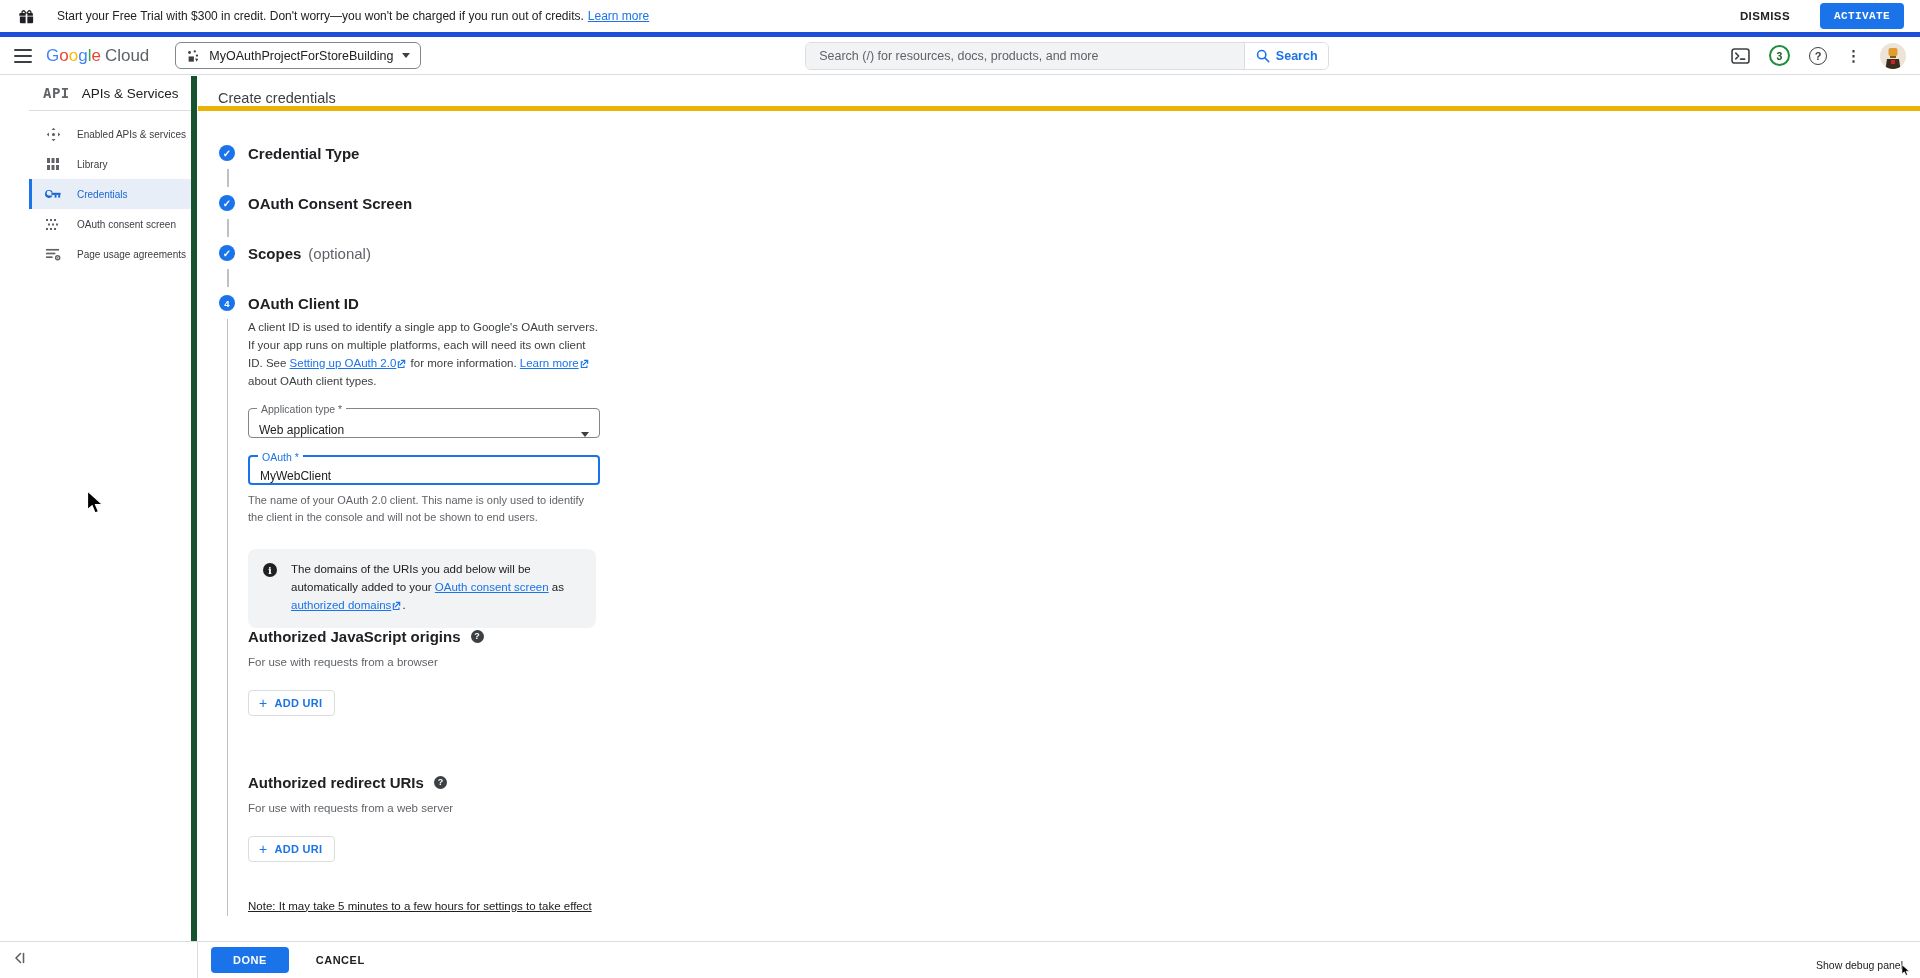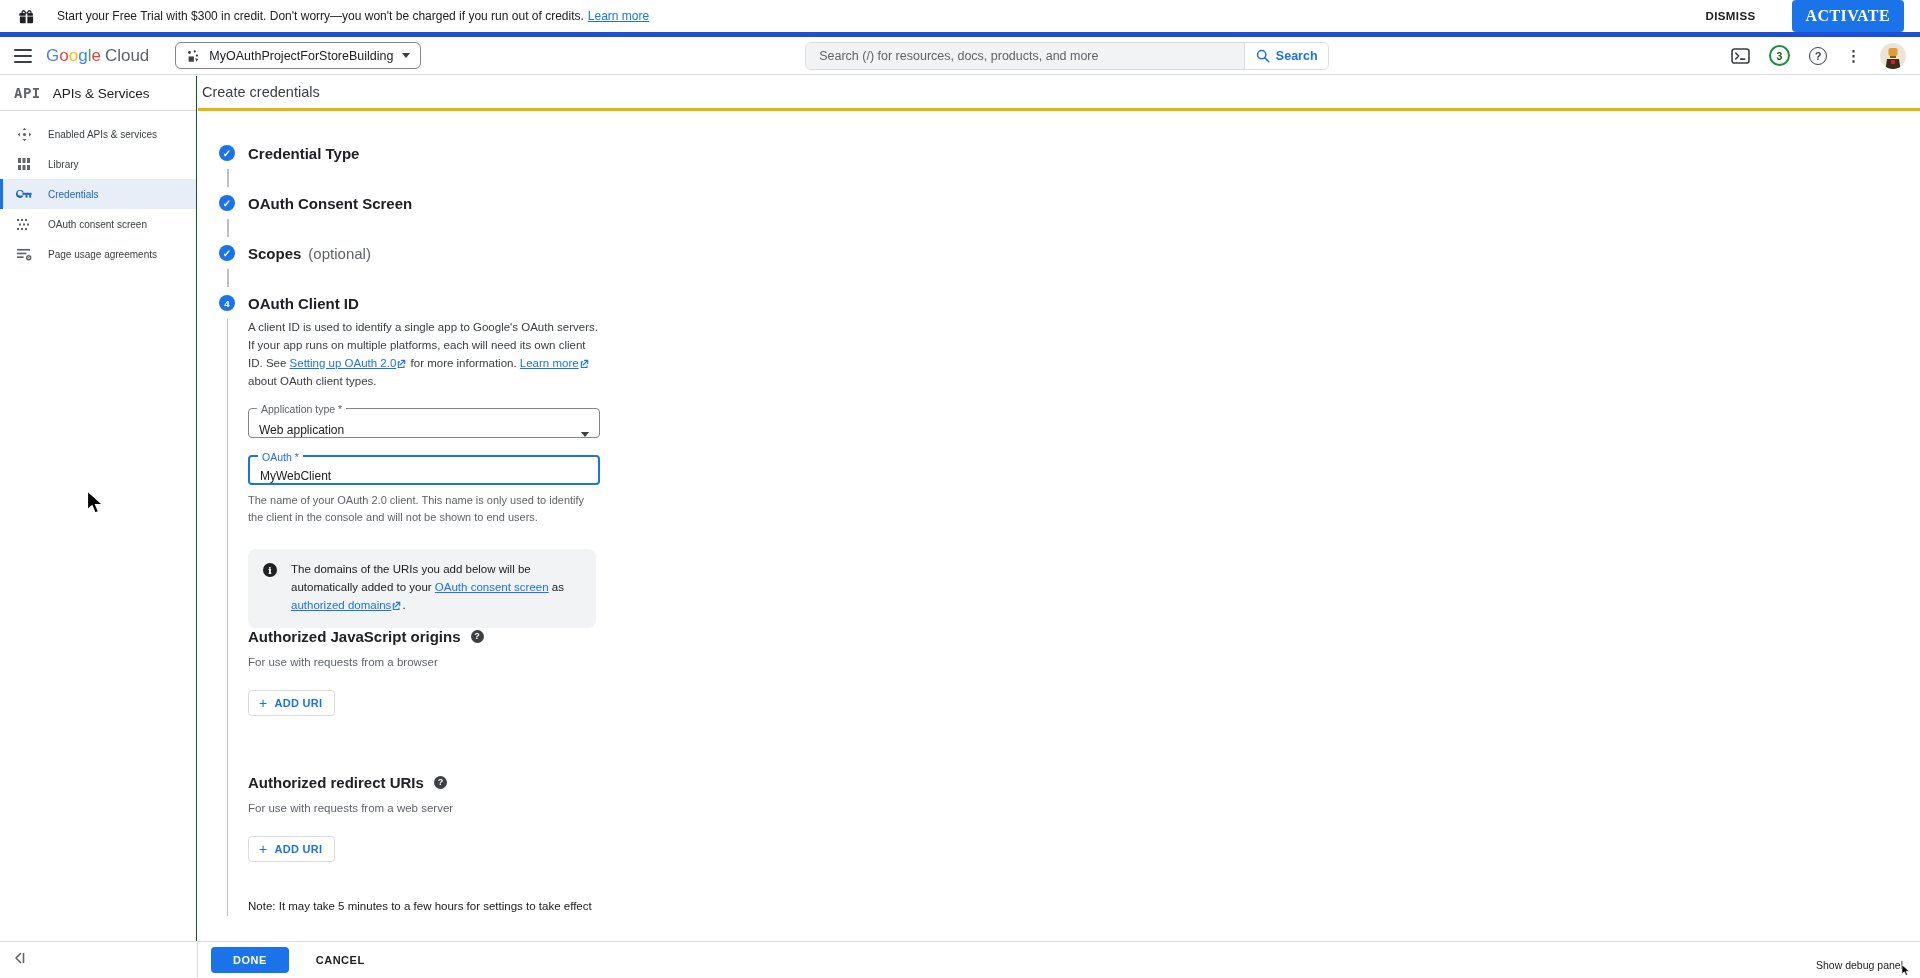--- a/index.html
+++ b/index.html
@@ -6,21 +6,21 @@
   html,body { width:1920px; height:978px; overflow:hidden; }
   body { font-family:"Liberation Sans", sans-serif; background:#fff; color:#202124; position:relative; }
   a { cursor:pointer; }
 
   
   .banner { height:37px; display:flex; align-items:center; padding:0 16px; border-bottom:5px solid #1d4ed8; font-size:12px; }
   .banner .gift { margin-left:2px; margin-right:22px; display:flex; }
   .banner-link { color:#1a73e8; text-decoration:underline; margin-left:4px; }
   .banner-spacer { flex:1; }
   .btn-dismiss { background:none; border:none; font-family:inherit; font-size:11.5px; font-weight:700; letter-spacing:.4px; color:#202124; padding:6px 10px; cursor:pointer; }
-  .btn-activate { background:#1a73e8; color:#fff; border:none; border-radius:4px; font-family:Liberation Serif, serif; font-size:16px; font-weight:700; letter-spacing:.4px; padding:7px 14px; margin-left:26px; cursor:pointer; }
+  .btn-activate { background:#1a73e8; color:#fff; border:none; border-radius:4px; font-family:Liberation Mono, monospace; font-size:11px; font-weight:700; letter-spacing:.4px; padding:7px 14px; margin-left:20px; cursor:pointer; }
 
   
   .topnav { height:38px; display:flex; align-items:center; padding:0 14px; border-bottom:1px solid #dadce0; }
   .icon-btn { background:none; border:none; cursor:pointer; display:flex; align-items:center; justify-content:center; padding:0; }
   .hamburger { margin-right:14px; }
   .logo { display:flex; align-items:baseline; font-size:17px; margin-right:26px; cursor:default; white-space:nowrap; }
   .logo-cloud { color:#5f6368; margin-left:4px; }
   .project-btn { display:flex; align-items:center; gap:9px; height:27px; border:1px solid #80868b; border-radius:6px; background:#fff; padding:0 10px; font-family:inherit; font-size:12.5px; color:#202124; cursor:pointer; }
   .caret-down { width:0; height:0; border-left:4.5px solid transparent; border-right:4.5px solid transparent; border-top:5px solid #3c4043; }
   .search-wrap { flex:1; display:flex; justify-content:center; }
@@ -28,33 +28,33 @@
   .search-box input { flex:1; border:none; outline:none; background:#f1f3f4; padding:0 13px; font-family:inherit; font-size:12.5px; color:#202124; }
   .search-box input::placeholder { color:#5f6368; }
   .search-go { width:84px; background:#fff; border:none; border-left:1px solid #dadce0; display:flex; align-items:center; justify-content:center; gap:6px; color:#1a73e8; font-family:inherit; font-size:12.5px; font-weight:700; cursor:pointer; }
   .nav-right { display:flex; align-items:center; gap:19px; margin-left:18px; }
   .badge-circle { width:21px; height:21px; border:2px solid #1e8e3e; border-radius:50%; display:flex; align-items:center; justify-content:center; font-size:10.5px; font-weight:700; color:#18571c; background:#fff; cursor:pointer; }
   .help-circle-outline { width:18px; height:18px; border:1.7px solid #3c4043; border-radius:50%; display:flex; align-items:center; justify-content:center; font-size:11px; font-weight:700; color:#3c4043; cursor:pointer; }
   .dots-v { font-size:15px; font-weight:700; color:#3c4043; cursor:pointer; line-height:1; letter-spacing:0; }
   .avatar { width:26px; height:26px; border-radius:50%; background:#ece4d9; overflow:hidden; display:flex; align-items:flex-end; justify-content:center; cursor:pointer; }
 
   
-  .sidebar { position:absolute; top:76px; left:0; width:197px; bottom:37px; background:#fff; border-right:1px solid #14532d; }
+  .sidebar { position:absolute; top:76px; left:0; width:197px; bottom:37px; background:#fff; border-right:6px solid #14532d;padding-left:29px; }
   .sidebar-header { height:35px; border-bottom:1px solid #dadce0; display:flex; align-items:center; padding-left:14px; gap:12px; }
   .product-initials { font-family:"DejaVu Sans Mono", monospace; font-weight:700; font-size:14px; color:#5f6368; letter-spacing:.5px; }
   .product-title { font-size:13.5px; color:#202124; }
   .side-list { padding-top:8px; }
   .side-item { height:30px; display:flex; align-items:center; padding-left:16px; font-size:10px; color:#3c4043; position:relative; cursor:pointer;text-align:center; }
   .side-item .icn { width:16px; display:flex; justify-content:center; margin-right:16px; }
   .side-item.selected { background:#e8eef7; color:#1967d2; }
   .side-item.selected::before { content:""; position:absolute; left:0; top:0; bottom:0; width:3px; background:#1a73e8; }
 
   
   .main { position:absolute; top:76px; left:198px; right:0; bottom:37px; background:#fff; overflow:hidden; }
-  .page-header { height:35px; border-bottom:3px solid #eab308; display:flex; align-items:center; padding-left:4px; font-size:14.5px; color:#3c4043; }
+  .page-header { height:35px; border-bottom:5px solid #eab308; display:flex; align-items:flex-end; padding-left:20px; font-size:14.5px; color:#3c4043; }
   .content { padding:32px 0 0 21px; position:relative; }
 
   .step-row { display:flex; align-items:center; gap:13px; height:20px; }
   .step-title { font-size:15px; font-weight:600; color:#202124; }
   .step-suffix { font-size:15px; color:#5f6368; font-weight:400; margin-left:2px; }
   .circle { width:16px; height:16px; min-width:16px; border-radius:50%; display:flex; align-items:center; justify-content:center; color:#fff; }
   .circle.done { background:#1a73e8; font-size:10px; font-weight:700; }
   .circle.num { background:#1a73e8; font-size:9.5px; font-weight:700; }
   .connector { width:1.5px; height:18px; background:#bdc1c6; margin:6px 0 6px 8px; }
 
@@ -73,21 +73,21 @@
   .infobox { margin-top:24px; width:348px; background:#f1f3f4; border-radius:8px; padding:12px 14px 12px 15px; display:flex; gap:14px; font-size:11.5px; line-height:1.55; color:#202124; }
   .info-icn { width:14px; height:14px; min-width:14px; border-radius:50%; background:#202124; color:#fff; font-family:"DejaVu Serif", serif; font-size:10px; font-weight:700; display:flex; align-items:center; justify-content:center; margin-top:2px; }
 
   .section-h { font-size:15px; font-weight:600; color:#202124; display:flex; align-items:center; gap:10px; }
   .section-h.gap-lg { margin-top:58px; }
   .help-icn { width:13px; height:13px; border-radius:50%; background:#3c4043; color:#fff; font-size:9px; font-weight:700; display:flex; align-items:center; justify-content:center; cursor:pointer; }
   .section-sub { margin-top:11px; font-size:11.5px; color:#5f6368; }
   .add-uri { margin-top:22px; display:inline-flex; align-items:center; gap:7px; border:1px solid #dadce0; border-radius:4px; background:#fff; padding:5px 12px 5px 10px; color:#1a73e8; font-family:inherit; font-size:11px; font-weight:700; letter-spacing:.3px; cursor:pointer; }
   .add-uri .plus { font-size:14px; font-weight:400; line-height:1; }
 
-  .note { margin-top:38px; font-size:11.5px; color:#202124; }
+  .note { margin-top:38px; font-size:11.5px; color:#202124;text-decoration:underline; }
   .btn-primary { background:#1a73e8; color:#fff; border:none; border-radius:4px; padding:7px 22px; font-family:inherit; font-size:11px; font-weight:700; letter-spacing:.5px; cursor:pointer; }
   .btn-text { background:none; border:none; color:#202124; font-family:inherit; font-size:11px; font-weight:700; letter-spacing:.5px; cursor:pointer; }
 
   
   .footer { position:absolute; left:0; right:0; bottom:0; height:37px; background:#fff; border-top:1px solid #dadce0; }
   .footer-vline { position:absolute; left:197px; top:0; bottom:0; width:1px; background:#dadce0; }
   .collapse-btn { position:absolute; left:12px; top:9px; }
   .footer-actions { position:absolute; left:211px; top:0; bottom:0; display:flex; align-items:center; gap:27px; }
   .debug-hint { position:absolute; right:9px; bottom:7px; font-size:10.5px; color:#202124; display:flex; align-items:flex-end; }
 

